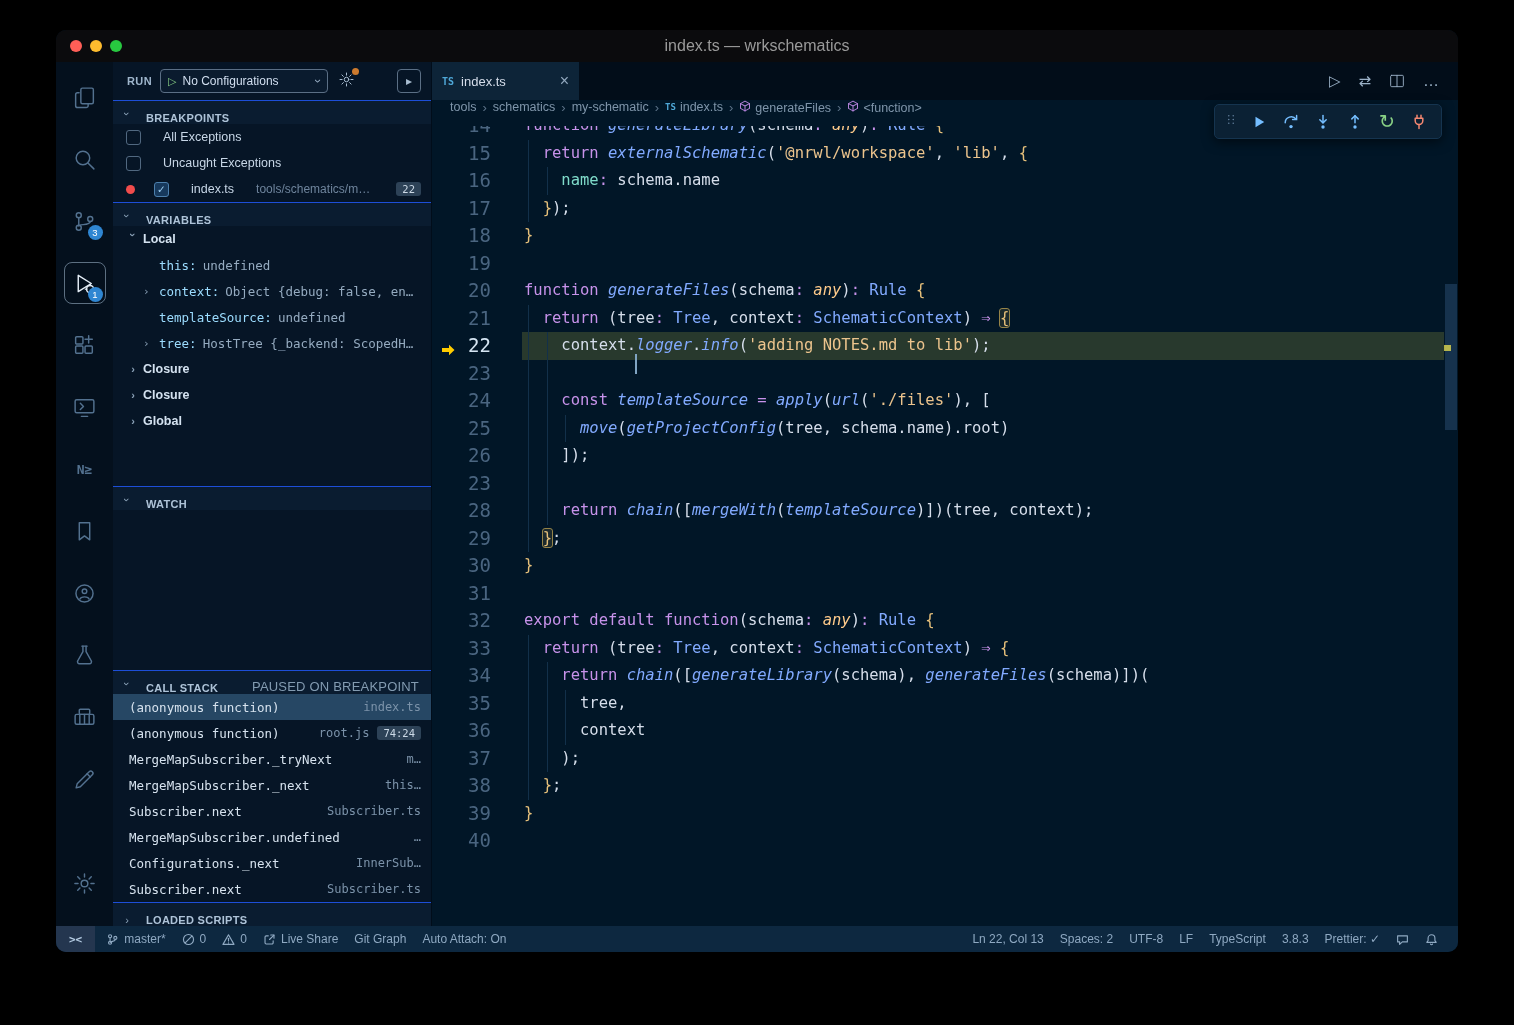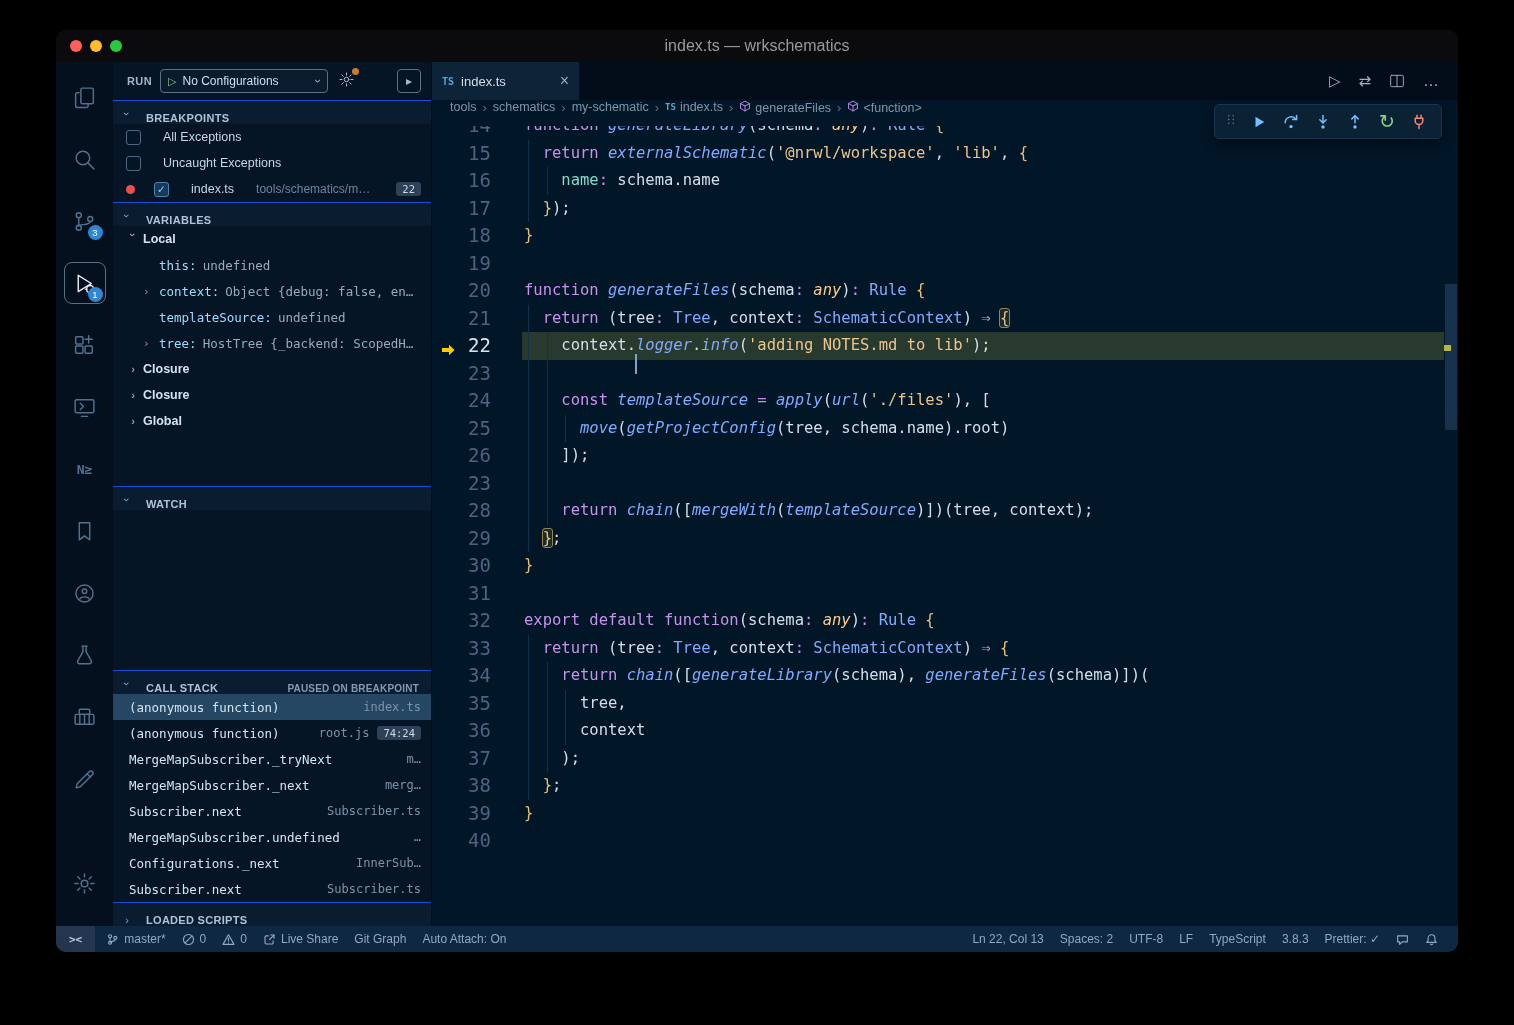--- a/index.html
+++ b/index.html
@@ -39,21 +39,21 @@
   .dd-chev{color:#9ab0c6;font-size:12px;display:inline-block;transform:rotate(90deg)}
   .gear-btn{position:relative;color:#a9bdd1;cursor:pointer;margin-left:2px;display:flex}
   .gear-btn svg{width:17px;height:17px}
   .gear-dot{position:absolute;top:-3px;right:-4px;width:7px;height:7px;border-radius:50%;background:#cc7a2e}
   .panel-btn{width:24px;height:24px;border:1px solid #5b6f85;border-radius:4px;display:flex;align-items:center;justify-content:center;color:#a9bdd1;font-size:12px;margin-left:auto;cursor:pointer}
 
   .section-header{height:24px;display:flex;align-items:flex-end;padding:0 8px;gap:13px;background:#0a1c30;border-top:1px solid #1d4ed8;flex:none;cursor:pointer}
   .sh-chev{color:#8ba2b8;font-size:11px;width:12px;display:inline-flex;justify-content:center}
   .rot90{display:inline-block;transform:rotate(90deg)}
   .sh-title{font-size:11px;font-weight:700;color:#aec3d8;letter-spacing:.3px}
-  .sh-note{margin-left:auto;font-size:10px;color:#839bb1;padding-right:4px;letter-spacing:.2px;font-weight:700}
+  .sh-note{margin-left:auto;font-size:13px;color:#839bb1;padding-right:4px;letter-spacing:.2px;font-weight:400}
 
   .bp-row{height:26px;display:flex;align-items:center;padding:0 10px 0 13px;gap:22px;font-size:12.5px;color:#c7d6e6;flex:none;cursor:pointer}
   .bp-dot{width:9px;height:9px;border-radius:50%;background:#f14c4c;flex:none;margin-right:-3px}
   .checkbox{width:15px;height:15px;border:1px solid #516880;border-radius:3px;flex:none;display:flex;align-items:center;justify-content:center;
     font-size:10.5px;color:#9ccdf0;background:transparent;cursor:pointer}
   .checkbox.checked{background:#17395c;border-color:#4d80ad}
   .bp-detail{color:#6e849c;font-size:12px;white-space:nowrap;overflow:hidden;text-overflow:ellipsis;flex:1}
   .badge{margin-left:auto;background:#2d4257;color:#ccd9e6;font-size:10.5px;padding:1px 6px;border-radius:3px;flex:none;font-family:"DejaVu Sans Mono",monospace}
 
   .var-scope{height:26px;display:flex;align-items:center;padding-left:14px;gap:4px;font-size:12.5px;font-weight:600;color:#d4e2f0;flex:none;cursor:pointer}
@@ -346,21 +346,21 @@
             <span class="cs-fn">(anonymous function)</span>
             <span class="cs-file">root.js</span>
             <span class="badge cs-badge">74:24</span>
           </div>
           <div class="cs-row">
             <span class="cs-fn">MergeMapSubscriber._tryNext</span>
             <span class="cs-file">m…</span>
           </div>
           <div class="cs-row">
             <span class="cs-fn">MergeMapSubscriber._next</span>
-            <span class="cs-file">merg…</span>
+            <span class="cs-file">this…</span>
           </div>
           <div class="cs-row">
             <span class="cs-fn">Subscriber.next</span>
             <span class="cs-file">Subscriber.ts</span>
           </div>
           <div class="cs-row">
             <span class="cs-fn">MergeMapSubscriber.undefined</span>
             <span class="cs-file">…</span>
           </div>
           <div class="cs-row">

